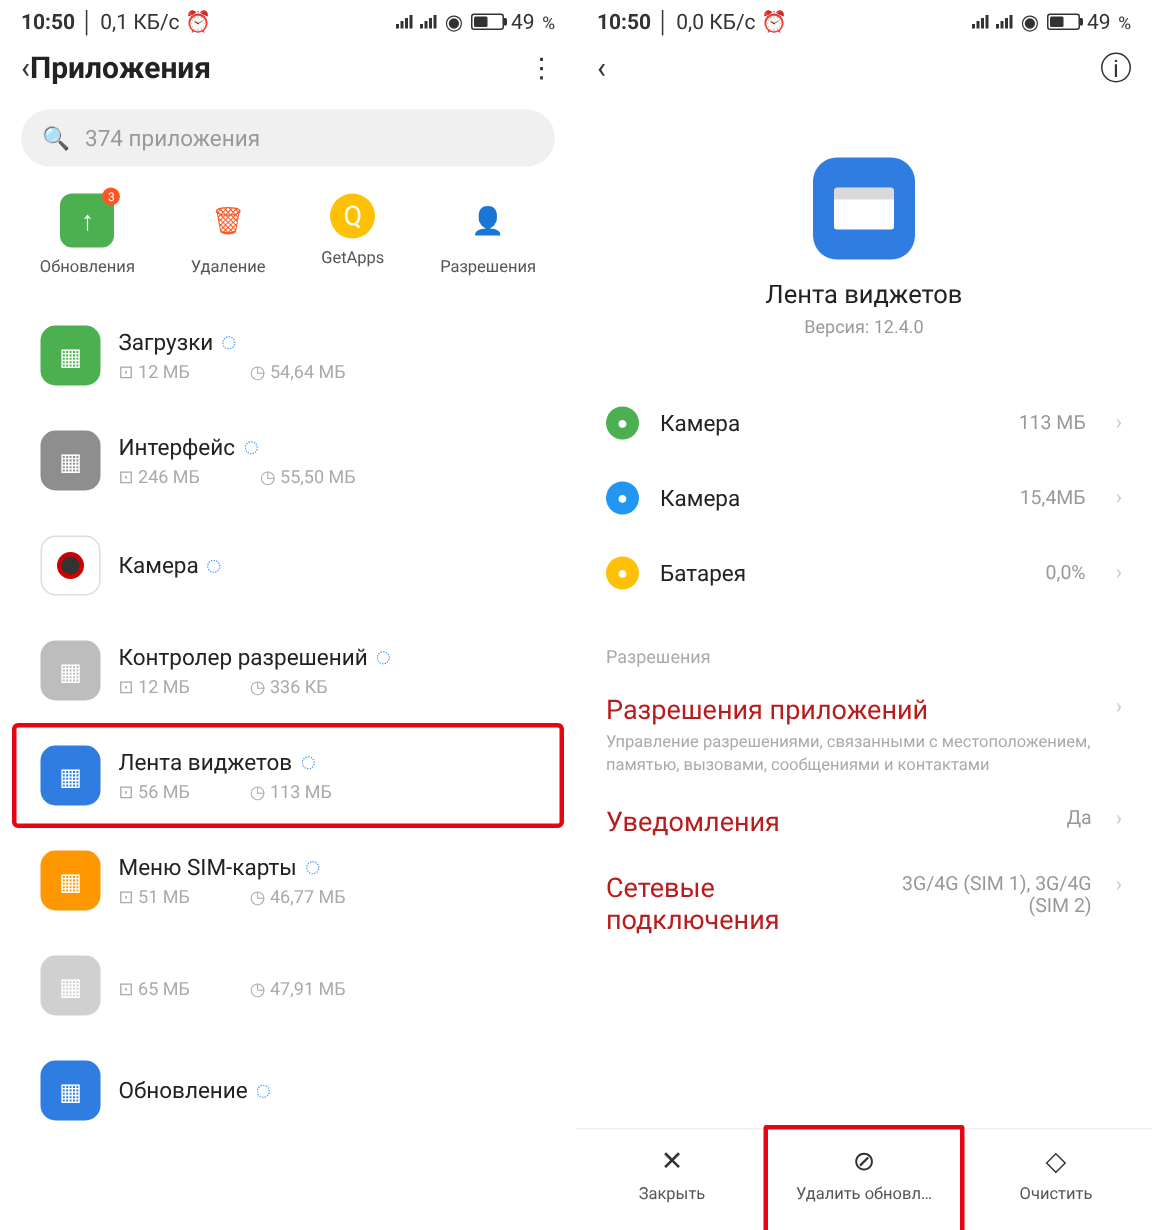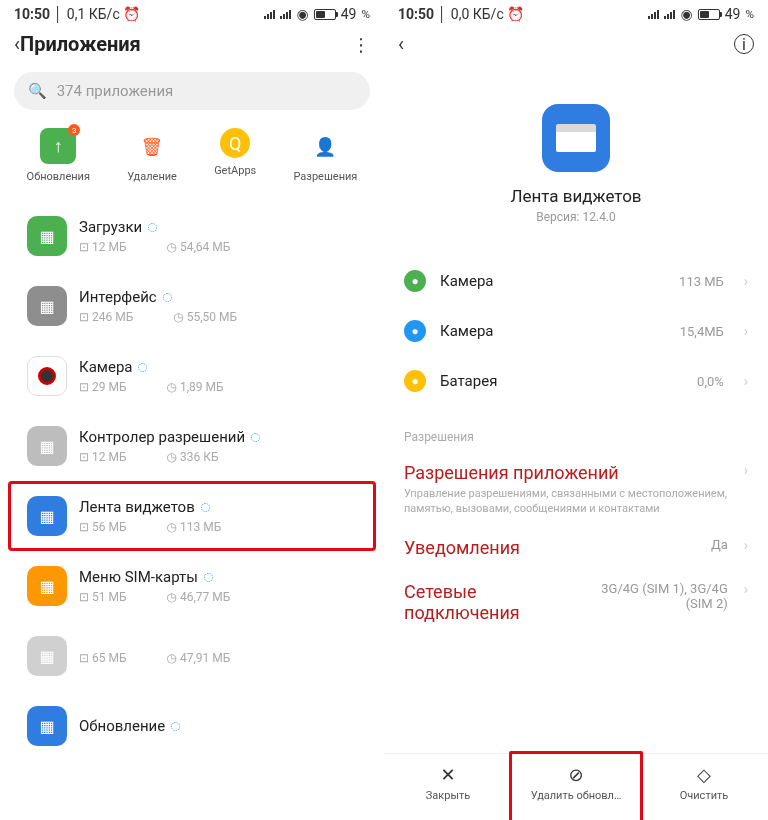--- a/index.html
+++ b/index.html
@@ -132,24 +132,20 @@
             </div>
           </div>
         </div>
         <div class="rowbox">
           <div class="row">
             <div class="app-icon" style="background:#fff;border:1px solid #ddd">
               <span style="width:18px;height:18px;border-radius:50%;background:#333;border:3px solid #c00"></span>
             </div>
             <div class="app-body">
               <div class="app-title">Камера <span class="spinner"></span></div>
-              <div class="app-meta">
-                <span>⊡ 29 МБ</span>
-                <span>◷ 1,89 МБ</span>
-              </div>
             </div>
           </div>
         </div>
         <div class="rowbox">
           <div class="row">
             <div class="app-icon" style="background:#bdbdbd;">▦</div>
             <div class="app-body">
               <div class="app-title">Контролер разрешений <span class="spinner"></span></div>
               <div class="app-meta">
                 <span>⊡ 12 МБ</span>

